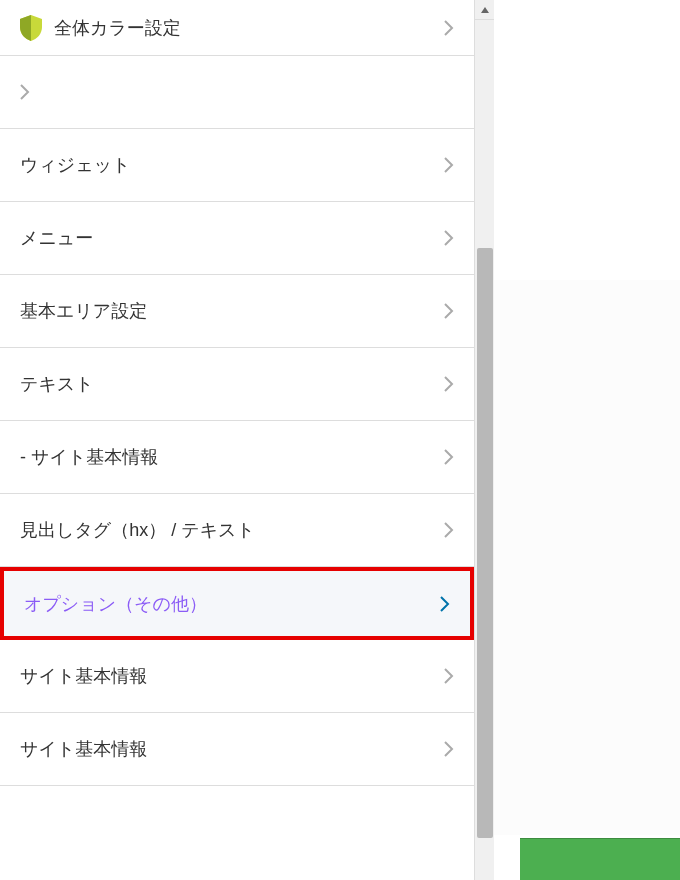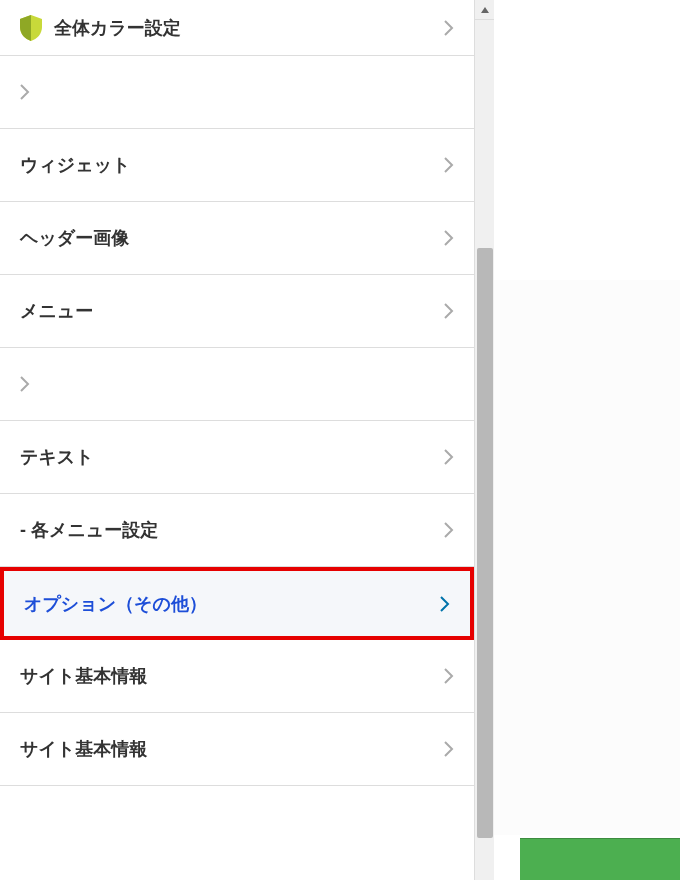--- a/index.html
+++ b/index.html
@@ -39,28 +39,28 @@
       position: relative;
     }
     .menu-item:first-child {
       height: 56px;
     }
     .menu-item.highlighted {
       border: 4px solid #e60000;
       background: #f5f7fa;
     }
     .menu-item.highlighted .menu-label {
-      color: #1d4ed8;
+      color: #8b5cf6;
     }
     .menu-item.highlighted .chevron {
       color: #0073aa;
     }
     .menu-label {
       font-size: 18px;
-      font-weight: bold;
+      font-weight: normal;
       color: #333333;
       display: flex;
       align-items: center;
       gap: 12px;
     }
     .shield-icon {
       display: inline-flex;
       align-items: center;
     }
     .chevron {
@@ -154,64 +154,65 @@
 
       <div class="menu-item">
         <span class="menu-label">ウィジェット</span>
         <span class="chevron">
           <svg width="10" height="16" viewBox="0 0 10 16">
               <path d="M1 1 L8 8 L1 15" stroke="currentColor" stroke-width="2" fill="none"></path>
             </svg>
         </span>
       </div>
 
-      <div class="menu-item">
-        <span class="menu-label">ヘッダー画像</span>
-        <span class="chevron">
-          <svg width="10" height="16" viewBox="0 0 10 16">
-              <path d="M1 1 L8 8 L1 15" stroke="currentColor" stroke-width="2" fill="none"></path>
-            </svg>
-        </span>
-      </div>
 
       <div class="menu-item">
         <span class="menu-label">メニュー</span>
         <span class="chevron">
           <svg width="10" height="16" viewBox="0 0 10 16">
               <path d="M1 1 L8 8 L1 15" stroke="currentColor" stroke-width="2" fill="none"></path>
             </svg>
         </span>
       </div>
 
       <div class="menu-item">
+        <span class="menu-label">基本エリア設定</span>
         <span class="chevron">
           <svg width="10" height="16" viewBox="0 0 10 16">
               <path d="M1 1 L8 8 L1 15" stroke="currentColor" stroke-width="2" fill="none"></path>
             </svg>
         </span>
       </div>
 
       <div class="menu-item">
         <span class="menu-label">テキスト</span>
         <span class="chevron">
           <svg width="10" height="16" viewBox="0 0 10 16">
               <path d="M1 1 L8 8 L1 15" stroke="currentColor" stroke-width="2" fill="none"></path>
             </svg>
         </span>
       </div>
 
       <div class="menu-item">
-        <span class="menu-label">- 各メニュー設定</span>
-        <span class="chevron">
-          <svg width="10" height="16" viewBox="0 0 10 16">
-              <path d="M1 1 L8 8 L1 15" stroke="currentColor" stroke-width="2" fill="none"></path>
-            </svg>
-        </span>
-      </div>
-
+        <span class="menu-label">- サイト基本情報</span>
+        <span class="chevron">
+          <svg width="10" height="16" viewBox="0 0 10 16">
+              <path d="M1 1 L8 8 L1 15" stroke="currentColor" stroke-width="2" fill="none"></path>
+            </svg>
+        </span>
+      </div>
+
+      <div class="menu-item">
+        <span class="menu-label">見出しタグ（hx） / テキスト</span>
+        <span class="chevron">
+          <svg width="10" height="16" viewBox="0 0 10 16">
+              <path d="M1 1 L8 8 L1 15" stroke="currentColor" stroke-width="2" fill="none"></path>
+            </svg>
+        </span>
+      </div>
 
       <div class="menu-item highlighted">
         <span class="menu-label">オプション（その他）</span>
         <span class="chevron">
           <svg width="10" height="16" viewBox="0 0 10 16">
               <path d="M1 1 L8 8 L1 15" stroke="currentColor" stroke-width="2" fill="none"></path>
             </svg>
         </span>
       </div>
 

